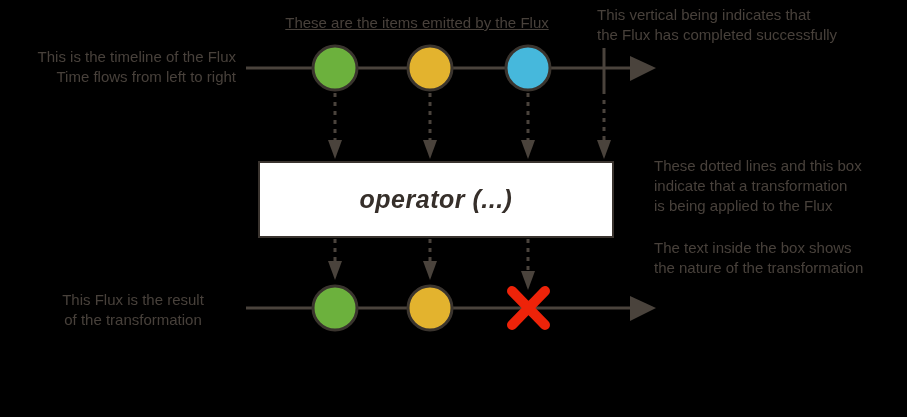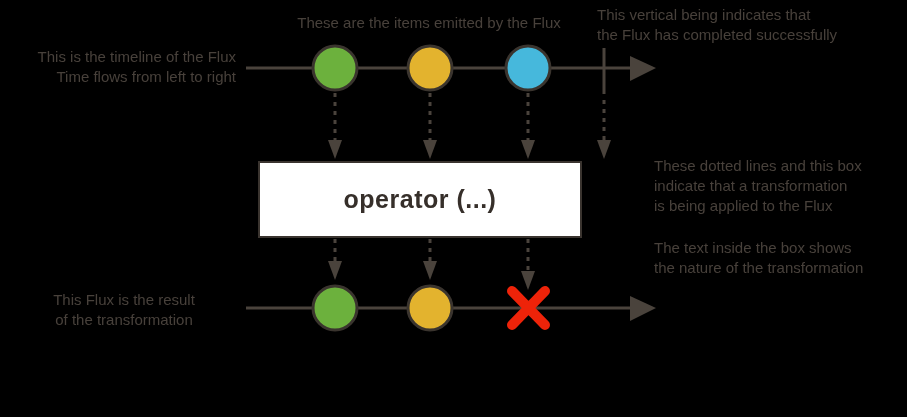--- a/index.html
+++ b/index.html
@@ -16,23 +16,23 @@
   svg.diagram{position:absolute;left:0;top:0;}
   .tl{stroke:var(--diagram_ink,#4a433c);stroke-width:3;fill:none;}
   .dot{stroke:var(--diagram_ink,#4a433c);stroke-width:3;fill:none;stroke-dasharray:4 5;}
   .ah{fill:var(--diagram_ink,#4a433c);stroke:none;}
   .marble{stroke:var(--marble_outline,#3a342e);stroke-width:3;}
   .m-green{fill:var(--marble_green,#6cb13d);}
   .m-yellow{fill:var(--marble_yellow,#e3b32e);}
   .m-blue{fill:var(--marble_blue,#46b8dc);}
   .err{stroke:var(--error_red,#ee2309);stroke-width:10;stroke-linecap:round;fill:none;}
   .op-box{
-    position:absolute;left:258px;top:161px;width:324px;height:77px;box-sizing:border-box;
+    position:absolute;left:258px;top:161px;width:356px;height:77px;box-sizing:border-box;
     background:var(--operator_box_bg,#fff);border:2px solid var(--operator_box_border,#3a342f);
-    display:flex;align-items:center;justify-content:center;
+    display:flex;align-items:center;justify-content:center;font-style:italic;
   }
   .op-box span{
     color:var(--operator_text,#362f2a);font-size:25px;font-weight:bold;letter-spacing:.5px;
   }
 </style>
 </head>
 <body>
 
 <div class="stage">
 
@@ -69,29 +69,29 @@
     <path class="err" d="M512 291 L545 325 M545 291 L512 325"></path>
   </svg>
 
   <div class="op-box">
     <span>operator (...)</span>
   </div>
 
   <div class="note center" style="left:0;top:47px;width:236px;text-align:right;">This is the timeline of the Flux
 Time flows from left to right</div>
 
-  <div class="note center" style="left:248px;top:13px;width:362px;">These are the items emitted by the Flux</div>
+  <div class="note center" style="left:236px;top:13px;width:362px;text-decoration:underline;">These are the items emitted by the Flux</div>
 
   <div class="note" style="left:597px;top:5px;">This vertical being indicates that
 the Flux has completed successfully</div>
 
   <div class="note" style="left:654px;top:136px;">
     <div>These dotted lines and this box
 indicate that a transformation
 is being applied to the Flux</div>
     <div class="para2">The text inside the box shows
 the nature of the transformation</div>
   </div>
 
-  <div class="note center" style="left:9px;top:290px;width:230px;">This Flux is the result
+  <div class="note center" style="left:18px;top:290px;width:230px;">This Flux is the result
 of the transformation</div>
 
 </div>
 
 </body></html>

